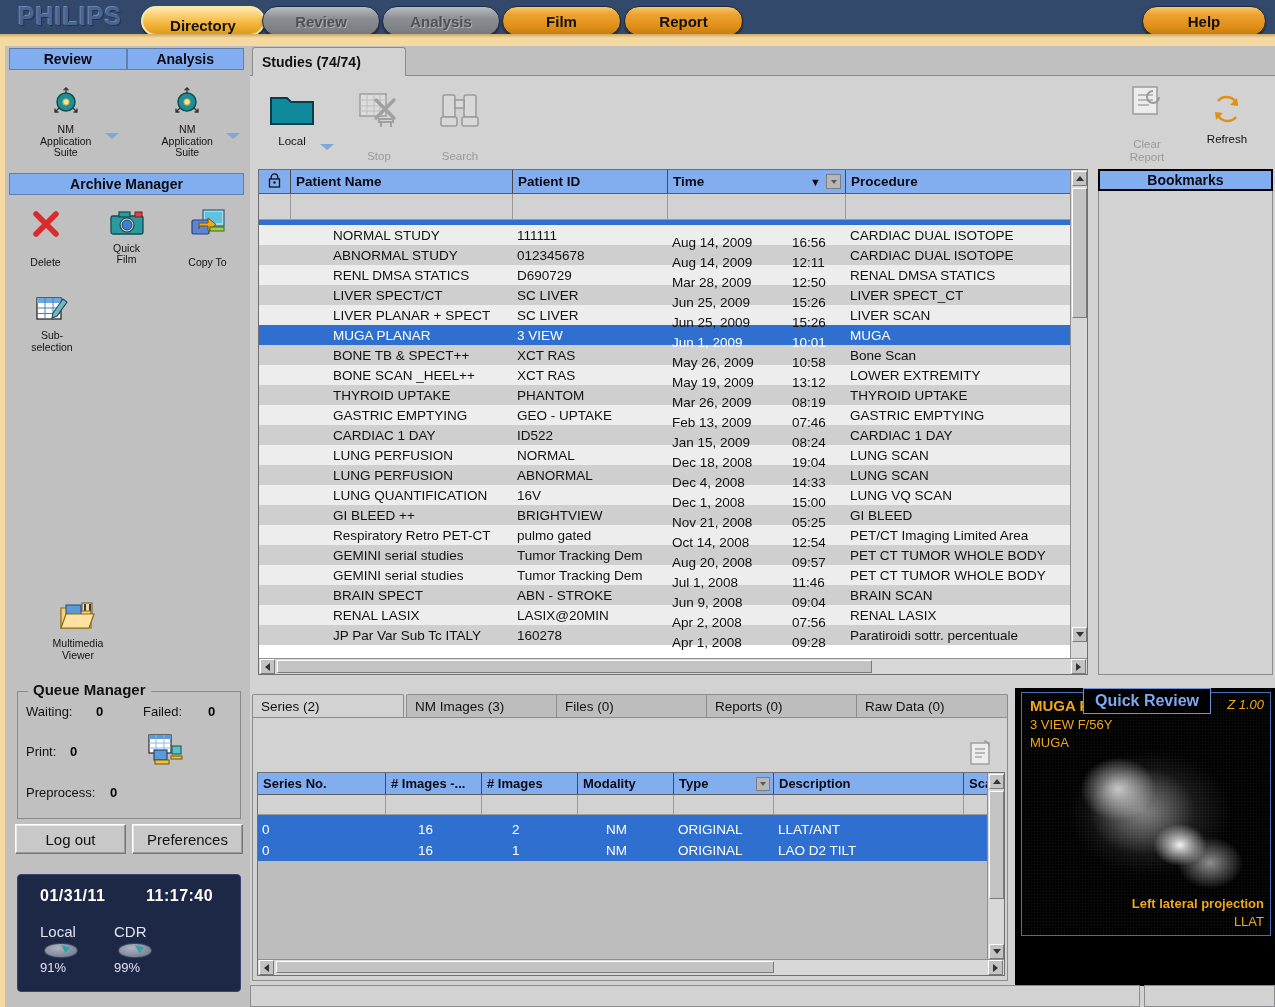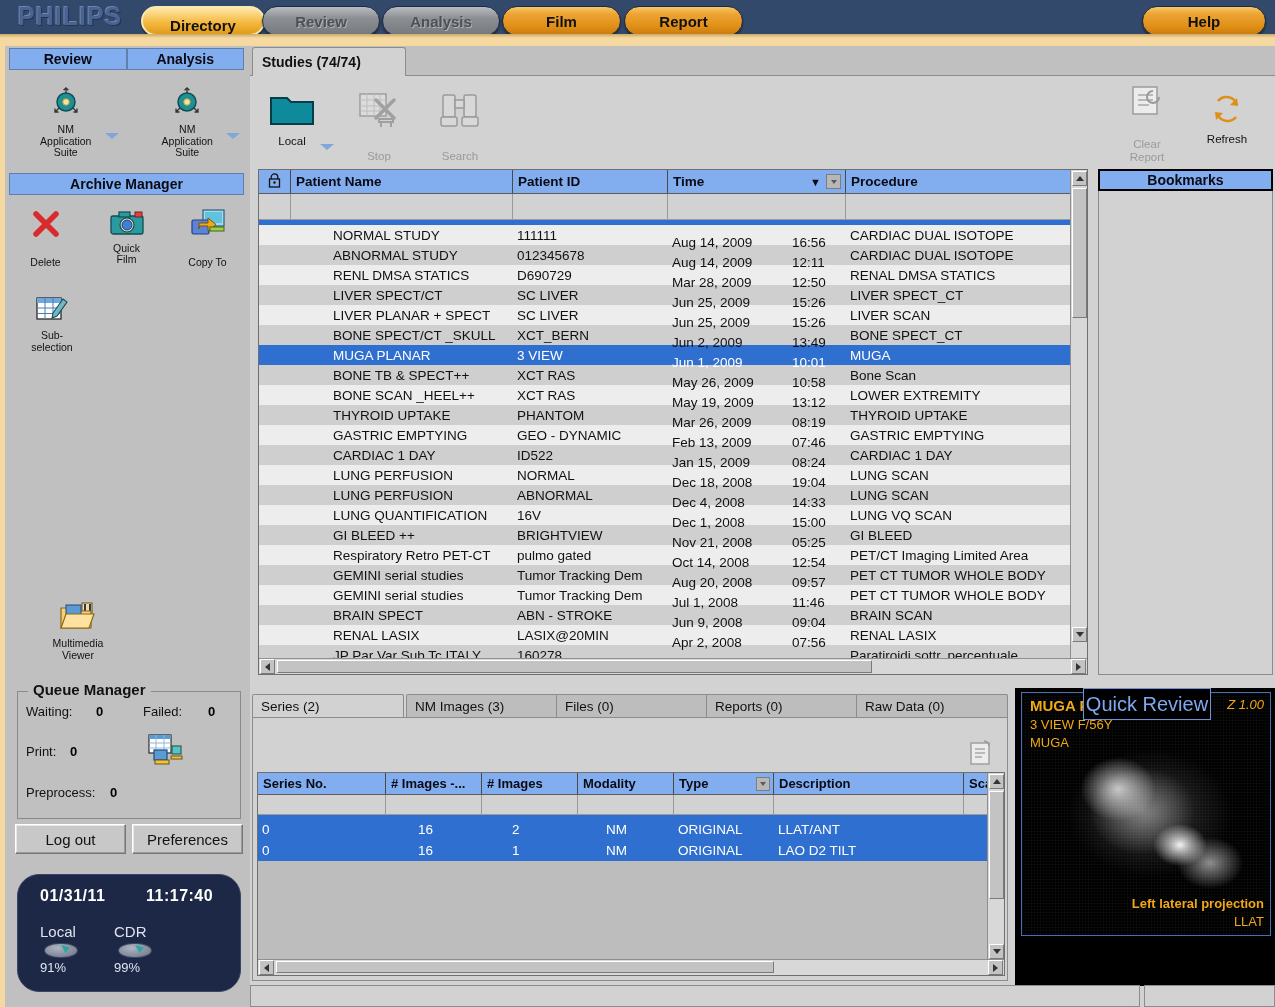--- a/index.html
+++ b/index.html
@@ -99,21 +99,21 @@
   .plainbtn {
     width: 111px; height: 30px; background: #c8c8c8;
     border: 1px solid #fff; border-right-color: #767676; border-bottom-color: #767676;
     box-shadow: inset -1px -1px 0 #9a9a9a, inset 1px 1px 0 #e8e8e8;
     font-size: 15px; color: #111; cursor: pointer;
     display: flex; align-items: center; justify-content: center;
   }
 
   .status-panel {
     position: absolute; left: 12px; top: 828px; width: 224px; height: 118px;
-    background: #1d2746; border-radius: 22px;
+    background: #1d2746; border-radius: 4px;
     border: 1px solid #38446b;
   }
   .sp-date { position: absolute; left: 22px; top: 12px; font-size: 16px; font-weight: bold; color: #fff; letter-spacing: .5px;}
   .sp-time { position: absolute; left: 128px; top: 12px; font-size: 16px; font-weight: bold; color: #fff; letter-spacing: .5px;}
   .sp-col { position: absolute; top: 48px; display:flex; flex-direction: column; align-items: flex-start; }
   .sp-name { font-size: 15px; color: #dfe4f0; }
   .sp-pct { font-size: 13px; color: #dfe4f0; margin-top: 2px;}
   .disk {
     width: 34px; height: 15px; margin: 3px 0 0 4px;
     background: radial-gradient(ellipse at 40% 30%, #aeb4c2, #6b7285);
@@ -269,24 +269,24 @@
       #000;
   }
   .noise {
     position:absolute; left:0; top:0; width:250px; height:244px; opacity:.30;
     background-image:
       repeating-linear-gradient(0deg, rgba(255,255,255,.09) 0 1px, transparent 1px 3px),
       repeating-linear-gradient(90deg, rgba(255,255,255,.09) 0 1px, transparent 1px 3px);
   }
   .ov { position:absolute; color:#f0a818; font-size:13px; font-weight:bold; text-shadow:0 0 3px #000; }
   .qr-btn {
-    position:absolute; left: 68px; top: 952px - 688px; width: 128px; height: 32px;
+    position:absolute; left: 68px; top: 952px - 688px; width: 128px; height: 26px;
     border: 1px solid #6f91d6; color:#7ea8ef; background:#000;
     display:flex; align-items:center; justify-content:center;
-    font-size: 20px; font-weight: normal; cursor: pointer;
+    font-size: 16px; font-weight: bold; cursor: pointer;
   }
 
   .bottom-strip {
     position:absolute; left: 250px; top: 985px; width: 890px; height: 22px;
     background:#d2d2d2; border:1px solid #8c8c8c;
   }
   .bottom-strip2 {
     position:absolute; left: 1144px; top: 985px; width: 131px; height: 22px;
     background:#d2d2d2; border:1px solid #8c8c8c;
   }
@@ -648,30 +648,20 @@
         <div class="srow odd">
           <div class="c-lock"></div>
           <div class="c-name">LIVER PLANAR + SPECT</div>
           <div class="c-id">SC LIVER</div>
           <div class="c-time">
             <span class="c-date">Jun 25, 2009</span>
             <span class="c-clock">15:26</span>
           </div>
           <div class="c-proc">LIVER SCAN</div>
         </div>
-        <div class="srow even">
-          <div class="c-lock"></div>
-          <div class="c-name">BONE SPECT/CT _SKULL</div>
-          <div class="c-id">XCT_BERN</div>
-          <div class="c-time">
-            <span class="c-date">Jun 2, 2009</span>
-            <span class="c-clock">13:49</span>
-          </div>
-          <div class="c-proc">BONE SPECT_CT</div>
-        </div>
         <div class="srow sel">
           <div class="c-lock"></div>
           <div class="c-name">MUGA PLANAR</div>
           <div class="c-id">3 VIEW</div>
           <div class="c-time">
             <span class="c-date">Jun 1, 2009</span>
             <span class="c-clock">10:01</span>
           </div>
           <div class="c-proc">MUGA</div>
         </div>
@@ -701,21 +691,21 @@
           <div class="c-id">PHANTOM</div>
           <div class="c-time">
             <span class="c-date">Mar 26, 2009</span>
             <span class="c-clock">08:19</span>
           </div>
           <div class="c-proc">THYROID UPTAKE</div>
         </div>
         <div class="srow odd">
           <div class="c-lock"></div>
           <div class="c-name">GASTRIC EMPTYING</div>
-          <div class="c-id">GEO - DYNAMIC</div>
+          <div class="c-id">GEO - UPTAKE</div>
           <div class="c-time">
             <span class="c-date">Feb 13, 2009</span>
             <span class="c-clock">07:46</span>
           </div>
           <div class="c-proc">GASTRIC EMPTYING</div>
         </div>
         <div class="srow even">
           <div class="c-lock"></div>
           <div class="c-name">CARDIAC 1 DAY</div>
           <div class="c-id">ID522</div>

